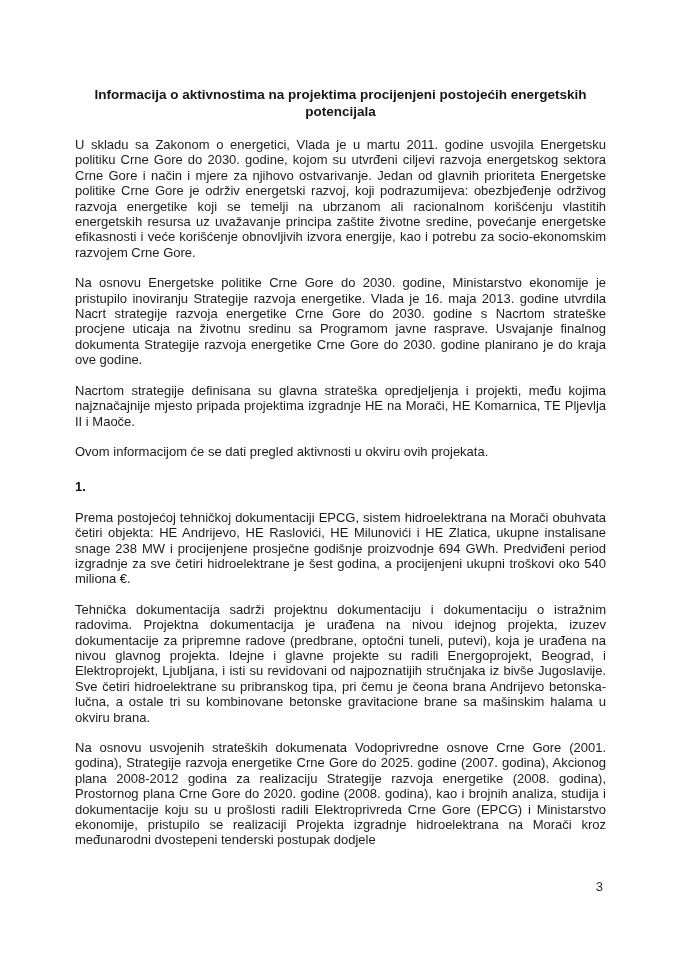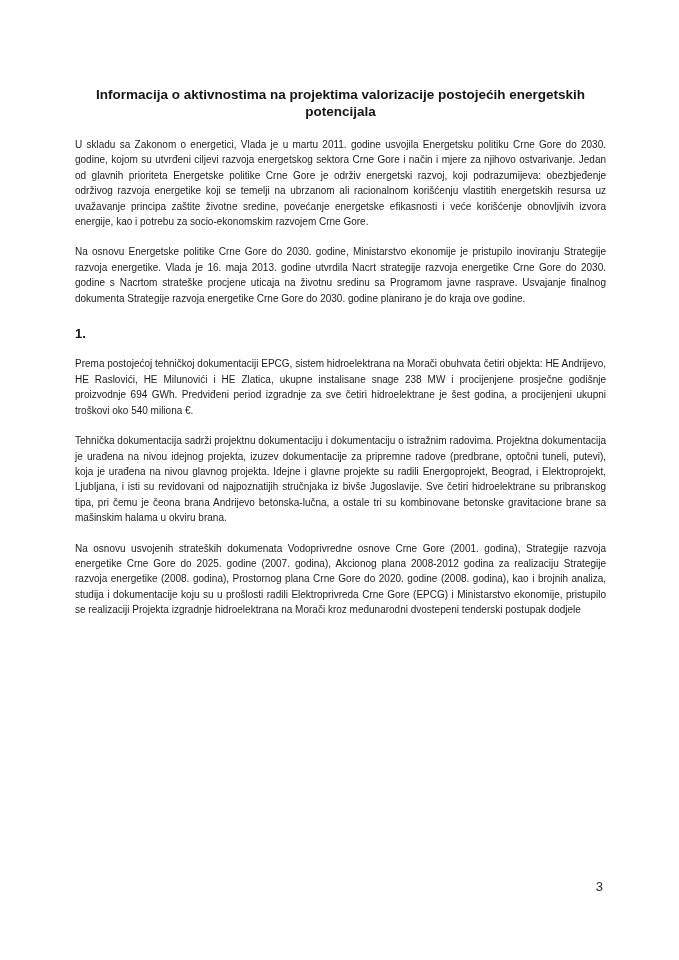--- a/index.html
+++ b/index.html
@@ -25,21 +25,21 @@
   .doc-title {
     margin: 0 0 17px 0;
     font-size: 13.5px;
     font-weight: bold;
     line-height: 17px;
     text-align: center;
     color: #151515;
   }
   .par {
     margin: 0 0 15px 0;
-    font-size: 10px;
+    font-size: 13px;
     line-height: 15.4px;
     text-align: justify;
     text-justify: inter-word;
   }
   .section-heading {
     display: flex;
     margin: 20px 0 15px 0;
     font-size: 13px;
     font-weight: bold;
     line-height: 15.4px;
@@ -57,27 +57,29 @@
     line-height: 15px;
     color: #2a2a2a;
   }
 </style>
 </head>
 <body>
 
 <div class="page">
   <div class="content">
 
-    <h1 class="doc-title">Informacija o aktivnostima na projektima valorizacije postojećih energetskih potencijala</h1>
+    <h1 class="doc-title">Informacija o aktivnostima na projektima procijenjeni postojećih energetskih potencijala</h1>
 
     <p class="par">U skladu sa Zakonom o energetici, Vlada je u martu 2011. godine usvojila Energetsku politiku Crne Gore do 2030. godine, kojom su utvrđeni ciljevi razvoja energetskog sektora Crne Gore i način i mjere za njihovo ostvarivanje. Jedan od glavnih prioriteta Energetske politike Crne Gore je održiv energetski razvoj, koji podrazumijeva: obezbjeđenje održivog razvoja energetike koji se temelji na ubrzanom ali racionalnom korišćenju vlastitih energetskih resursa uz uvažavanje principa zaštite životne sredine, povećanje energetske efikasnosti i veće korišćenje obnovljivih izvora energije, kao i potrebu za socio-ekonomskim razvojem Crne Gore.</p>
 
     <p class="par">Na osnovu Energetske politike Crne Gore do 2030. godine, Ministarstvo ekonomije je pristupilo inoviranju Strategije razvoja energetike. Vlada je 16. maja 2013. godine utvrdila Nacrt strategije razvoja energetike Crne Gore do 2030. godine s Nacrtom strateške procjene uticaja na životnu sredinu sa Programom javne rasprave. Usvajanje finalnog dokumenta Strategije razvoja energetike Crne Gore do 2030. godine planirano je do kraja ove godine.</p>
 
+    <p class="par">Nacrtom strategije definisana su glavna strateška opredjeljenja i projekti, među kojima najznačajnije mjesto pripada projektima izgradnje HE na Morači, HE Komarnica, TE Pljevlja II i Maoče.</p>
 
+    <p class="par">Ovom informacijom će se dati pregled aktivnosti u okviru ovih projekata.</p>
 
     <div class="section-heading">
       <span class="hnum">1.</span>
     </div>
 
     <p class="par">Prema postojećoj tehničkoj dokumentaciji EPCG, sistem hidroelektrana na Morači obuhvata četiri objekta: HE Andrijevo, HE Raslovići, HE Milunovići i HE Zlatica, ukupne instalisane snage 238 MW i procijenjene prosječne godišnje proizvodnje 694 GWh. Predviđeni period izgradnje za sve četiri hidroelektrane je šest godina, a procijenjeni ukupni troškovi oko 540 miliona €.</p>
 
     <p class="par">Tehnička dokumentacija sadrži projektnu dokumentaciju i dokumentaciju o istražnim radovima. Projektna dokumentacija je urađena na nivou idejnog projekta, izuzev dokumentacije za pripremne radove (predbrane, optočni tuneli, putevi), koja je urađena na nivou glavnog projekta. Idejne i glavne projekte su radili Energoprojekt, Beograd, i Elektroprojekt, Ljubljana, i isti su revidovani od najpoznatijih stručnjaka iz bivše Jugoslavije. Sve četiri hidroelektrane su pribranskog tipa, pri čemu je čeona brana Andrijevo betonska-lučna, a ostale tri su kombinovane betonske gravitacione brane sa mašinskim halama u okviru brana.</p>
 
     <p class="par">Na osnovu usvojenih strateških dokumenata Vodoprivredne osnove Crne Gore (2001. godina), Strategije razvoja energetike Crne Gore do 2025. godine (2007. godina), Akcionog plana 2008-2012 godina za realizaciju Strategije razvoja energetike (2008. godina), Prostornog plana Crne Gore do 2020. godine (2008. godina), kao i brojnih analiza, studija i dokumentacije koju su u prošlosti radili Elektroprivreda Crne Gore (EPCG) i Ministarstvo ekonomije, pristupilo se realizaciji Projekta izgradnje hidroelektrana na Morači kroz međunarodni dvostepeni tenderski postupak dodjele</p>

